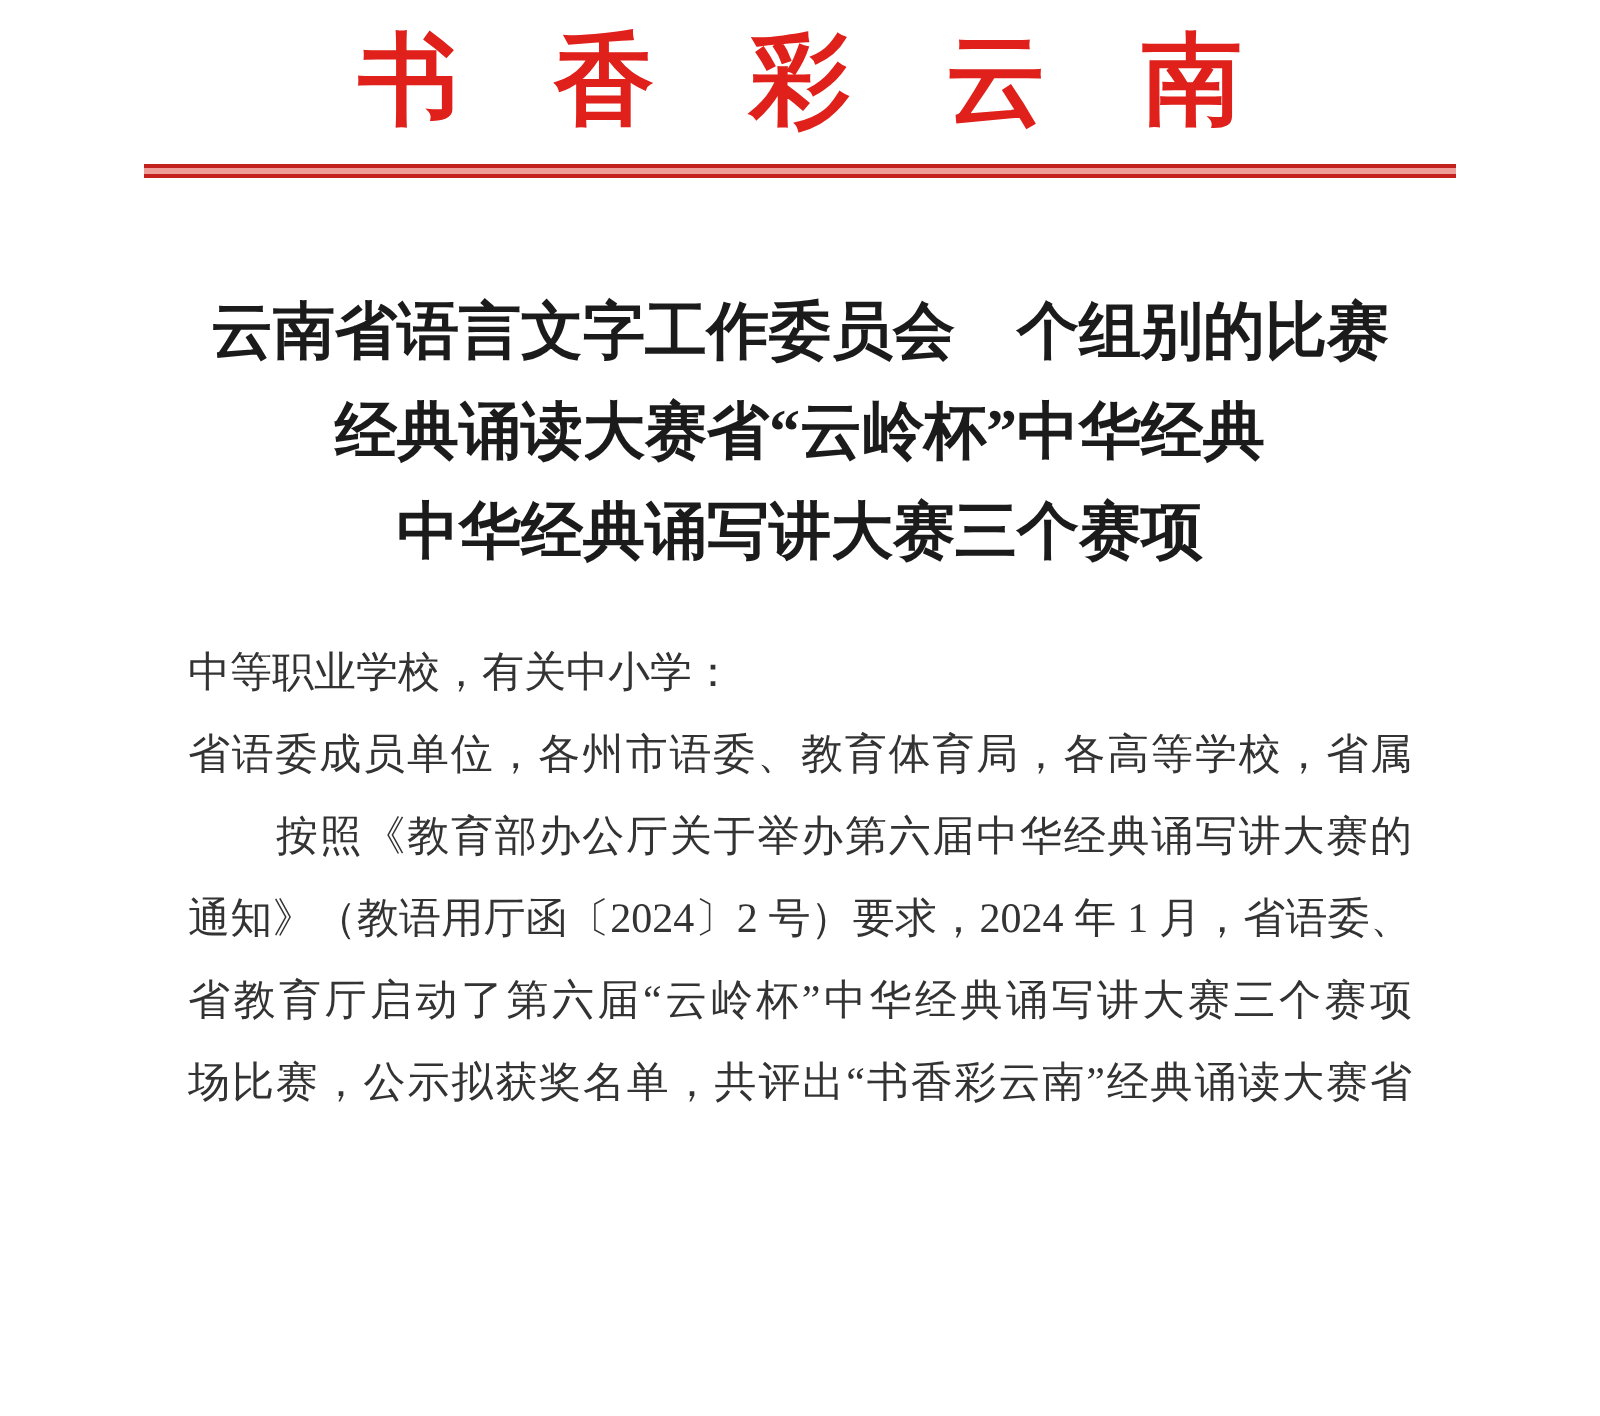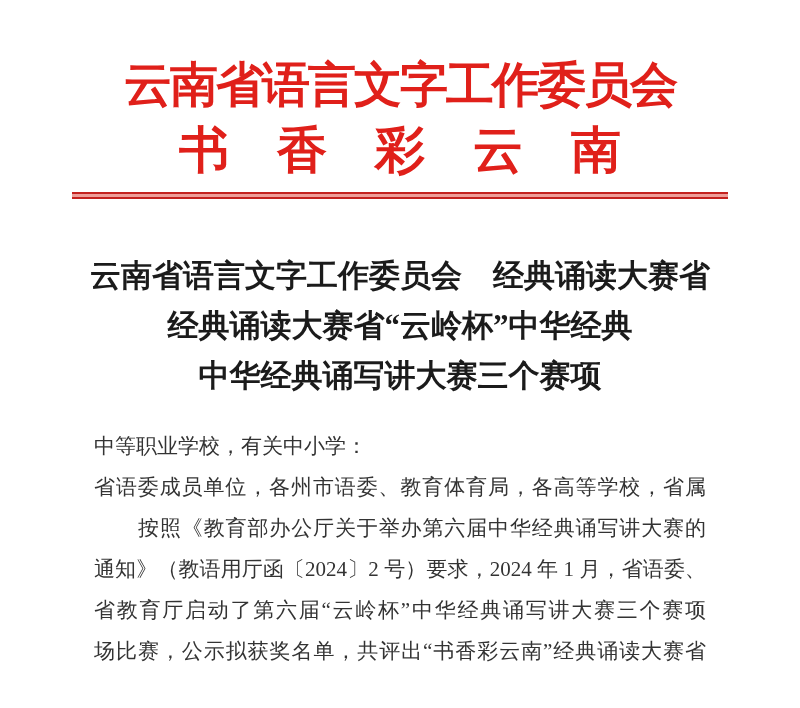--- a/index.html
+++ b/index.html
@@ -85,29 +85,28 @@
   .bline.indent {
     padding-left: 44px;
   }
 </style>
 </head>
 <body>
 
 <div class="page">
 
   <div class="letterhead">
-    <div class="org-primary">云南省语言文字工作委员会</div>
     <div class="org-secondary">
       <span class="spread">书香彩云南</span>
     </div>
     <div class="red-divider"></div>
   </div>
 
   <div class="doc-title">
-    <div>云南省语言文字工作委员会　经典诵读大赛省</div>
+    <div>云南省语言文字工作委员会　个组别的比赛</div>
     <div>经典诵读大赛省“云岭杯”中华经典</div>
     <div>中华经典诵写讲大赛三个赛项</div>
   </div>
 
   <div class="body-text">
       <div class="bline left">中等职业学校，有关中小学：</div>
       <div class="bline">省语委成员单位，各州市语委、教育体育局，各高等学校，省属</div>
       <div class="bline indent">按照《教育部办公厅关于举办第六届中华经典诵写讲大赛的</div>
       <div class="bline">通知》（教语用厅函〔2024〕2 号）要求，2024 年 1 月，省语委、</div>
       <div class="bline">省教育厅启动了第六届“云岭杯”中华经典诵写讲大赛三个赛项</div>

